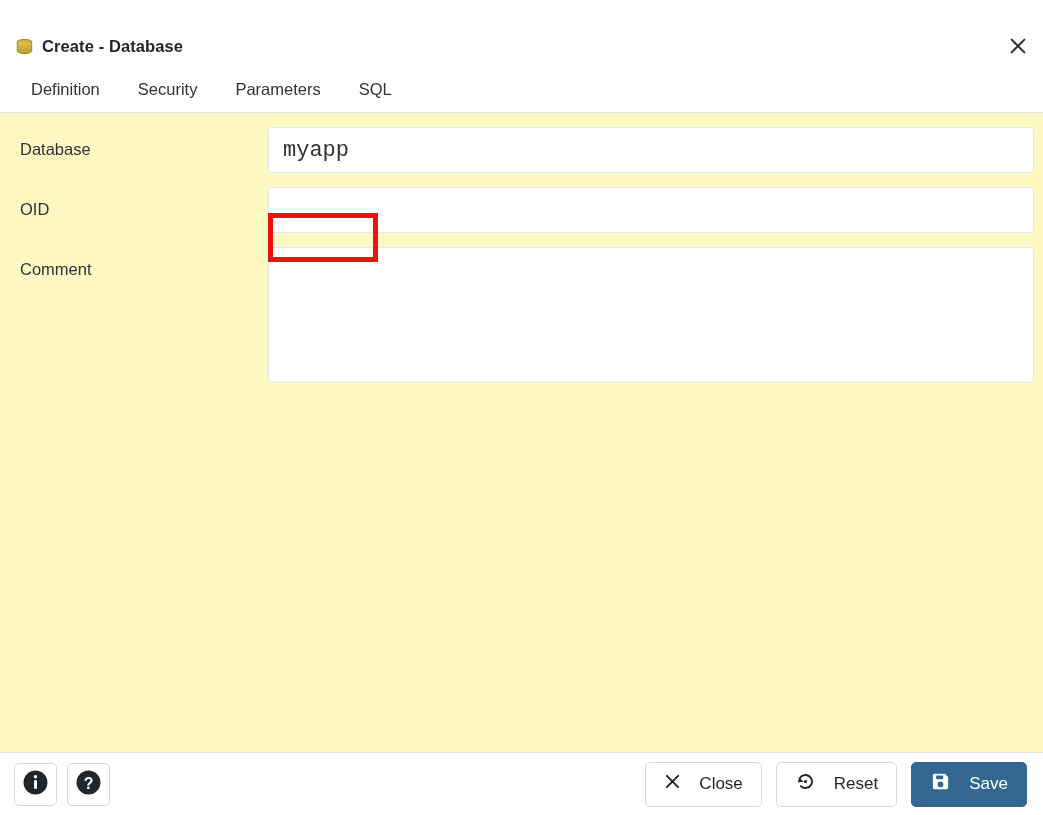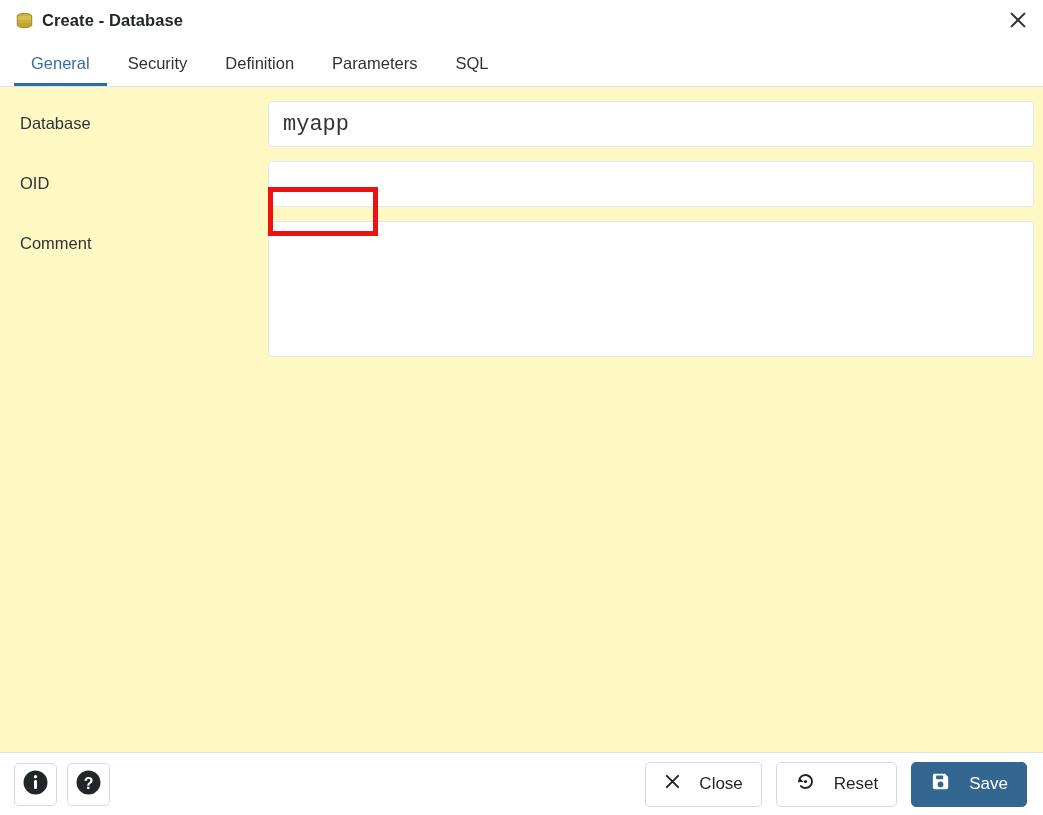--- a/index.html
+++ b/index.html
@@ -23,20 +23,21 @@
 
   
   .titlebar {
     height: 40px;
     min-height: 40px;
     background: #ffffff;
     display: flex;
     align-items: center;
     padding: 0 14px 0 14px;
     position: relative;
+    margin-top: 26px;
   }
   .title-icon {
     width: 20px; height: 20px;
     margin-right: 8px;
     display: flex; align-items: center; justify-content: center;
     flex: 0 0 auto;
   }
   .title-text {
     font-size: 16.5px;
     font-weight: bold;
@@ -226,28 +227,25 @@
     </span>
     <span class="title-text">Create - Database</span>
     <span class="close-btn">
       <svg width="18" height="18" viewBox="0 0 18 18">
         <path d="M2.6 2.6 L15.4 15.4 M15.4 2.6 L2.6 15.4" stroke="#2c2f33" stroke-width="2" stroke-linecap="round"></path>
       </svg>
     </span>
   </div>
 
   <div class="tabbar">
-    <div class="tab active">
-      <span>General</span>
+    <div class="tab">
+      <span>Definition</span>
     </div>
     <div class="tab">
       <span>Security</span>
-    </div>
-    <div class="tab">
-      <span>Definition</span>
     </div>
     <div class="tab">
       <span>Parameters</span>
     </div>
     <div class="tab">
       <span>SQL</span>
     </div>
   </div>
 
   <div class="body">

